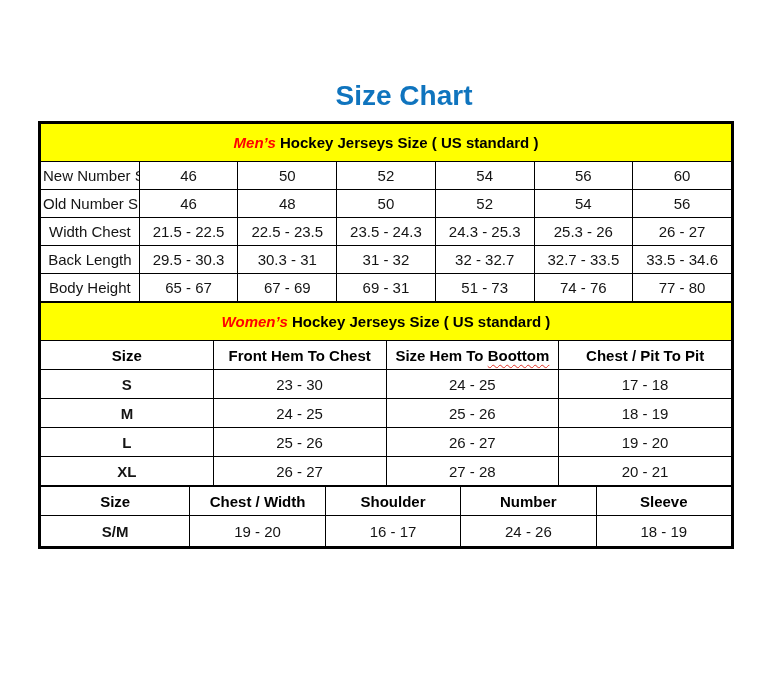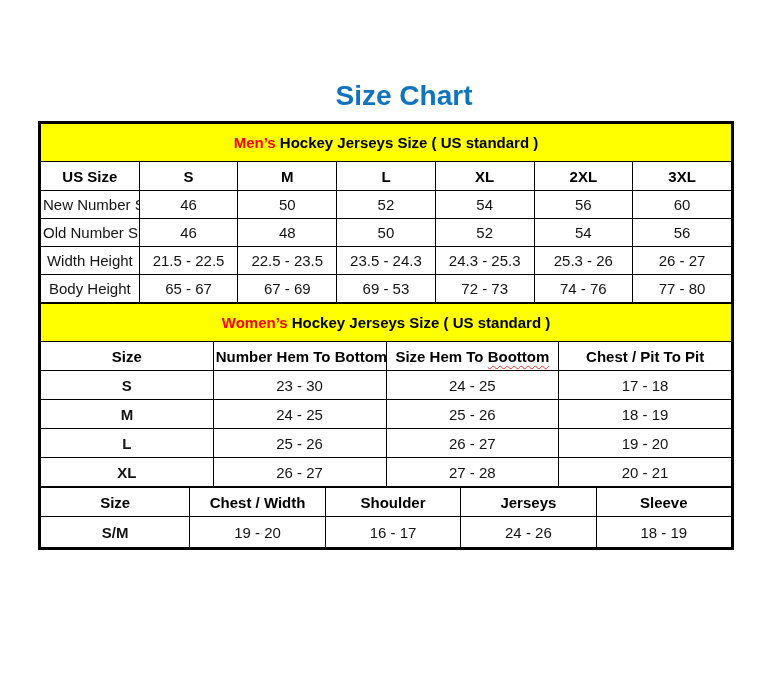--- a/index.html
+++ b/index.html
@@ -26,21 +26,21 @@
     width:100%;border-collapse:collapse;table-layout:fixed;
   }
   table.sizes td, table.sizes th{
     border:1px solid #000;text-align:center;vertical-align:middle;
     font-size:15px;padding:3px 2px;overflow:hidden;white-space:nowrap;
   }
   td.banner{
     background:var(--banner-bg);
     font-size:17px;font-weight:bold;height:31px;color:#000;
   }
-  td.banner .hl{color:var(--accent-red);}
+  td.banner .hl{color:var(--accent-red);font-style:italic;}
   tr.colhead th{font-weight:bold;height:22px;color:#000;}
   .t0 tbody td{height:21px;}
   .t1 tbody td{height:22px;}
   .t2 tbody td{height:24px;}
   .t0 th:first-child, .t0 td:first-child{width:20.9%;}
   .t1 th:first-child, .t1 td:first-child{width:20.9%;}
   .t2 th:first-child, .t2 td:first-child{width:20.9%;}
   td.rowlabel.bold{font-weight:bold;}
   .wavy{
     text-decoration-line:underline;
@@ -57,29 +57,20 @@
 <div class="page">
   <h1 class="title" style="color: rgb(15, 116, 190);">Size Chart</h1>
 
   <div class="tables">
 
     <table class="sizes t0">
       <thead>
         <tr>
           <td class="banner" colspan="7"><span class="hl">Men’s</span><span> Hockey Jerseys Size ( US standard )</span></td>
         </tr>
-        <tr class="colhead">
-            <th>US Size</th>
-            <th>S</th>
-            <th>M</th>
-            <th>L</th>
-            <th>XL</th>
-            <th>2XL</th>
-            <th>3XL</th>
-          </tr>
       </thead>
       <tbody>
           <tr>
             <td class="rowlabel">New Number Size</td>
             <td>46</td>
             <td>50</td>
             <td>52</td>
             <td>54</td>
             <td>56</td>
             <td>60</td>
@@ -87,48 +78,57 @@
           <tr>
             <td class="rowlabel">Old Number Size</td>
             <td>46</td>
             <td>48</td>
             <td>50</td>
             <td>52</td>
             <td>54</td>
             <td>56</td>
           </tr>
           <tr>
-            <td class="rowlabel">Width Height</td>
+            <td class="rowlabel">Width Chest</td>
             <td>21.5 - 22.5</td>
             <td>22.5 - 23.5</td>
             <td>23.5 - 24.3</td>
             <td>24.3 - 25.3</td>
             <td>25.3 - 26</td>
             <td>26 - 27</td>
           </tr>
           <tr>
+            <td class="rowlabel">Back Length</td>
+            <td>29.5 - 30.3</td>
+            <td>30.3 - 31</td>
+            <td>31 - 32</td>
+            <td>32 - 32.7</td>
+            <td>32.7 - 33.5</td>
+            <td>33.5 - 34.6</td>
+          </tr>
+          <tr>
             <td class="rowlabel">Body Height</td>
             <td>65 - 67</td>
             <td>67 - 69</td>
-            <td>69 - 53</td>
-            <td>72 - 73</td>
+            <td>69 - 31</td>
+            <td>51 - 73</td>
             <td>74 - 76</td>
             <td>77 - 80</td>
           </tr>
         </tbody>
     </table>
 
     <table class="sizes t1">
       <thead>
         <tr>
           <td class="banner" colspan="4"><span class="hl">Women’s</span><span> Hockey Jerseys Size ( US standard )</span></td>
         </tr>
         <tr class="colhead">
             <th>Size</th>
-            <th>Number Hem To Bottom</th>
+            <th>Front Hem To Chest</th>
             <th><span>Size Hem To </span><span class="wavy">Boottom</span></th>
             <th>Chest / Pit To Pit</th>
           </tr>
       </thead>
       <tbody>
           <tr>
             <td class="rowlabel bold">S</td>
             <td>23 - 30</td>
             <td>24 - 25</td>
             <td>17 - 18</td>
@@ -153,21 +153,21 @@
           </tr>
         </tbody>
     </table>
 
     <table class="sizes t2">
       <thead>
         <tr class="colhead">
             <th>Size</th>
             <th>Chest / Width</th>
             <th>Shoulder</th>
-            <th>Jerseys</th>
+            <th>Number</th>
             <th>Sleeve</th>
           </tr>
       </thead>
       <tbody>
           <tr>
             <td class="rowlabel bold">S/M</td>
             <td>19 - 20</td>
             <td>16 - 17</td>
             <td>24 - 26</td>
             <td>18 - 19</td>

